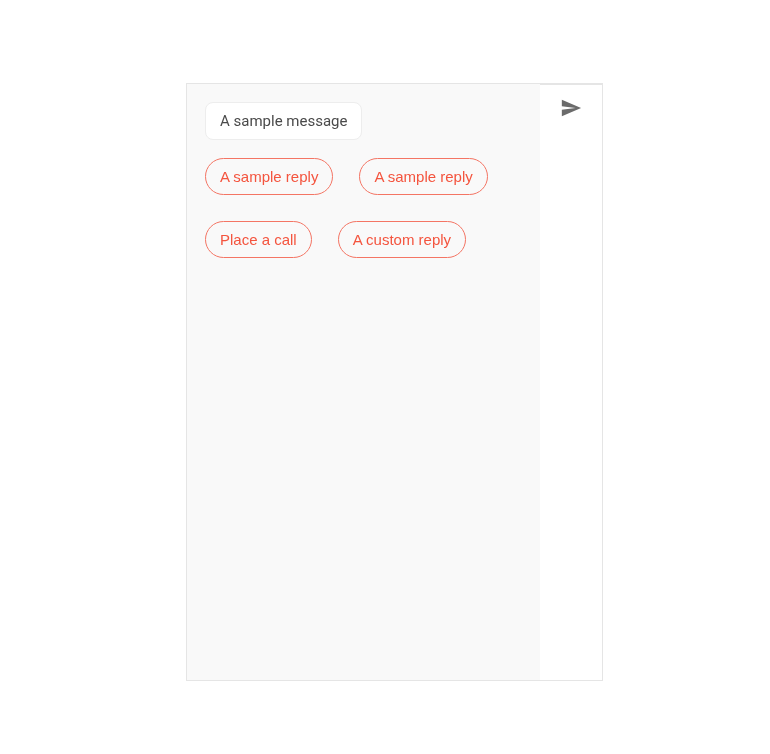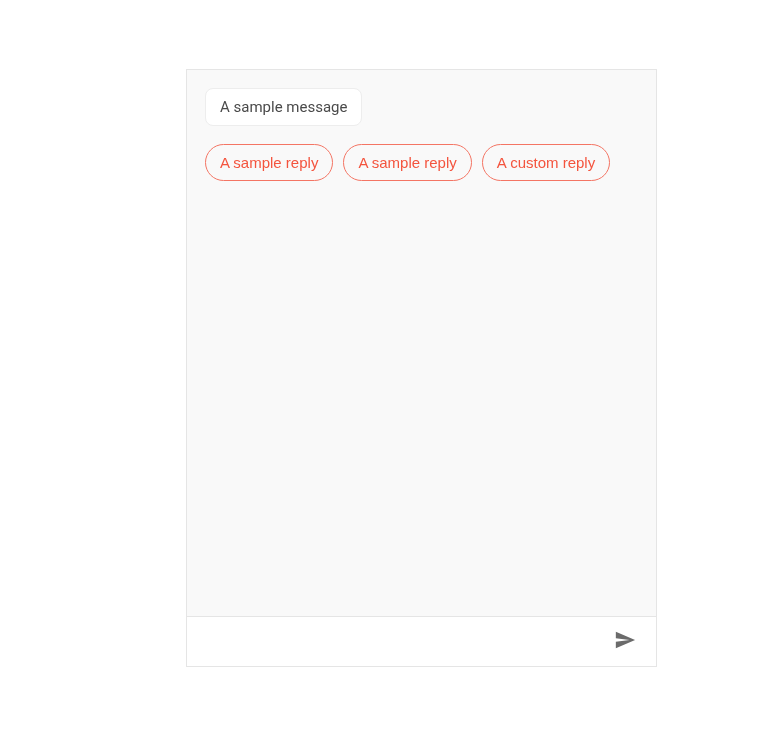--- a/index.html
+++ b/index.html
@@ -10,47 +10,47 @@
     body {
       font-family: -apple-system, BlinkMacSystemFont, "Segoe UI", Roboto, Helvetica, Arial, sans-serif;
       background: #ffffff;
       width: 770px;
       height: 754px;
       position: relative;
     }
     .chat-container {
       position: absolute;
       left: 186px;
-      top: 69px;
-      width: 471px;
+      top: 83px;
+      width: 417px;
       height: 598px;
       border: 1px solid #e5e5e5;
       display: flex;
-      flex-direction: column;
+      flex-direction: row;
     }
     .messages-area {
       flex: 1;
       background: #f9f9f9;
       padding: 18px;
       overflow-y: auto;
     }
     .message-bubble {
       display: inline-block;
       background: #ffffff;
       border: 1px solid #ededed;
       border-radius: 8px;
       padding: 9px 14px;
       font-size: 15px;
       color: #4a4a4a;
       margin-bottom: 18px;
     }
     .actions-row {
       display: flex;
       flex-wrap: wrap;
-      gap: 10px;
+      gap: 26px;
     }
     .action-chip {
       display: inline-flex;
       align-items: center;
       border: 1px solid #f47564;
       color: #f4543e;
       background: transparent;
       border-radius: 999px;
       padding: 9px 14px;
       font-size: 15px;
@@ -90,20 +90,23 @@
       <span>A sample message</span>
     </div>
     <div class="actions-row">
       <button class="action-chip">
         <span>A sample reply</span>
       </button>
       <button class="action-chip">
         <span>A sample reply</span>
       </button>
       <button class="action-chip">
+        <span>Place a call</span>
+      </button>
+      <button class="action-chip">
         <span>A custom reply</span>
       </button>
     </div>
   </div>
   <div class="input-bar">
     <button class="send-button">
       <span>
         <svg viewBox="0 0 24 24">
             <path d="M2.01 21L23 12 2.01 3 2 10l15 2-15 2z"></path>
           </svg>

